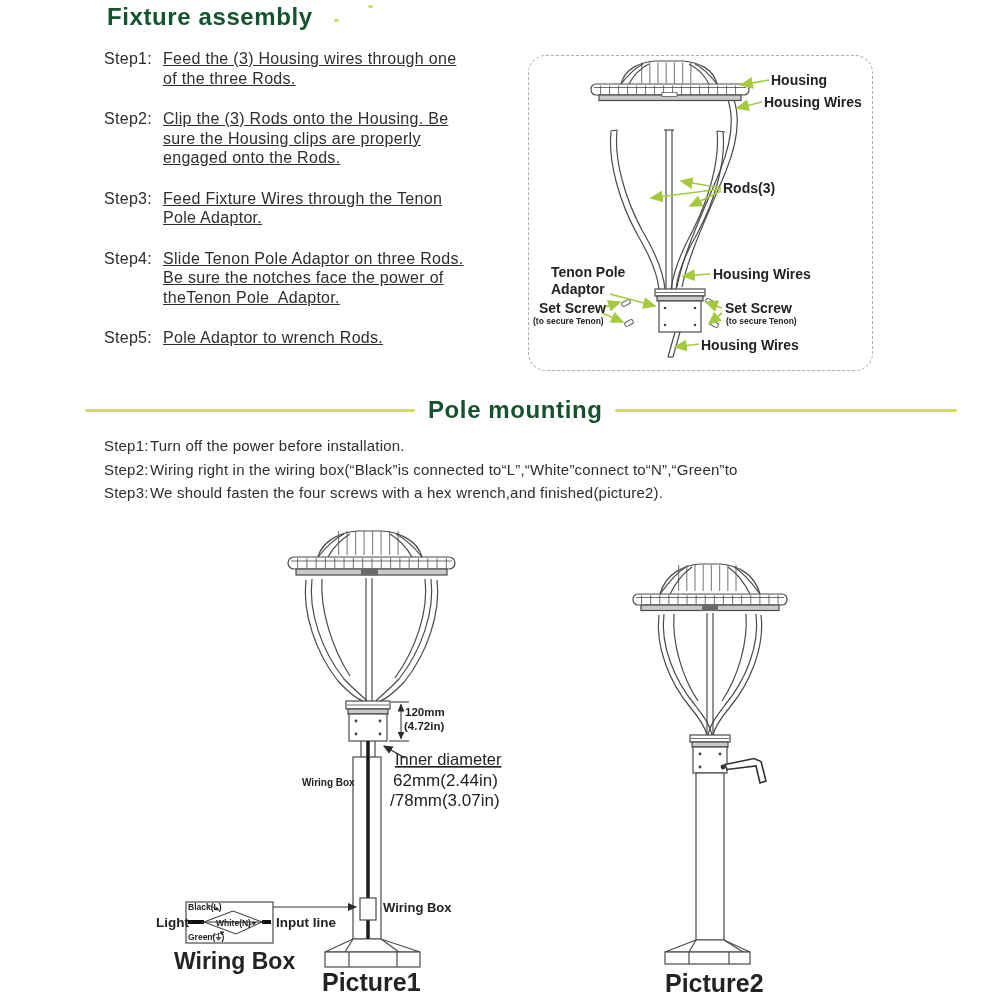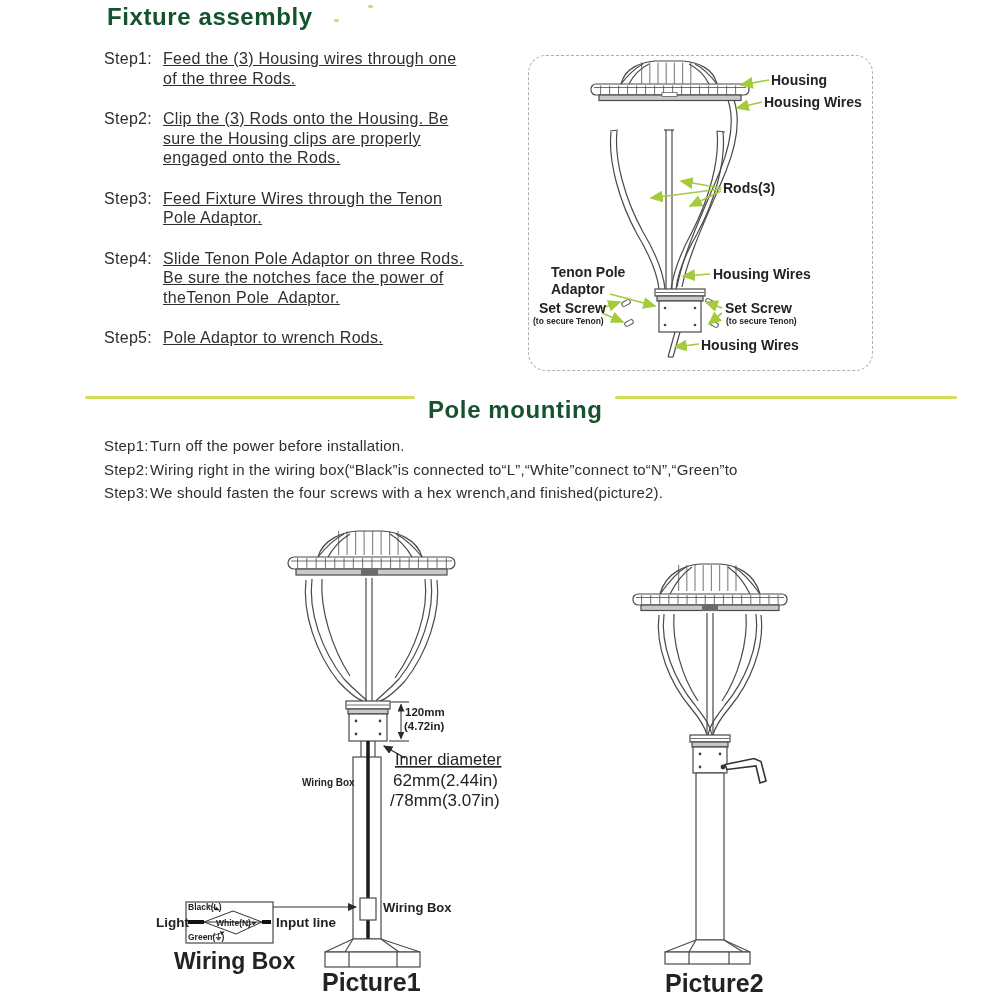--- a/index.html
+++ b/index.html
@@ -16,21 +16,21 @@
   .step .lbl{flex:0 0 59px;font-size:16px;line-height:19.5px;letter-spacing:0.3px;}
   .step .lines{font-size:16px;line-height:19.5px;letter-spacing:0.3px;text-decoration:underline;}
   .step .lines div{white-space:pre;}
   
   .pm-steps{left:104px;top:434px;width:880px;}
   .pstep{display:flex;}
   .pstep .lbl{flex:0 0 46px;font-size:15px;line-height:23.5px;letter-spacing:0.2px;}
   .pstep .lines{font-size:15px;line-height:23.5px;letter-spacing:0.2px;}
   .pstep .lines div{white-space:pre;}
   
-  .divider-row{left:85px;top:396px;width:872px;height:28px;display:flex;align-items:flex-start;}
+  .divider-row{left:85px;top:396px;width:872px;height:28px;display:flex;align-items:center;}
   .divider-line{height:3px;background:#d3dd55;border-radius:2px;}
   .divider-line.left{width:330px;margin-right:13px;}
   .divider-line.right{flex:1;margin-left:13px;}
   
   .diagram-box{left:528px;top:55px;width:345px;height:316px;border:1.5px dashed #aeaeae;border-radius:18px;box-sizing:border-box;}
   .diagram-box svg{position:absolute;left:0;top:0;}
   svg text{fill:#232323;}
   .lab{font-size:14px;font-weight:bold;}
   .lab-sm{font-size:8.5px;font-weight:bold;}
   .speck{position:absolute;background:#cede63;border-radius:2px;}

